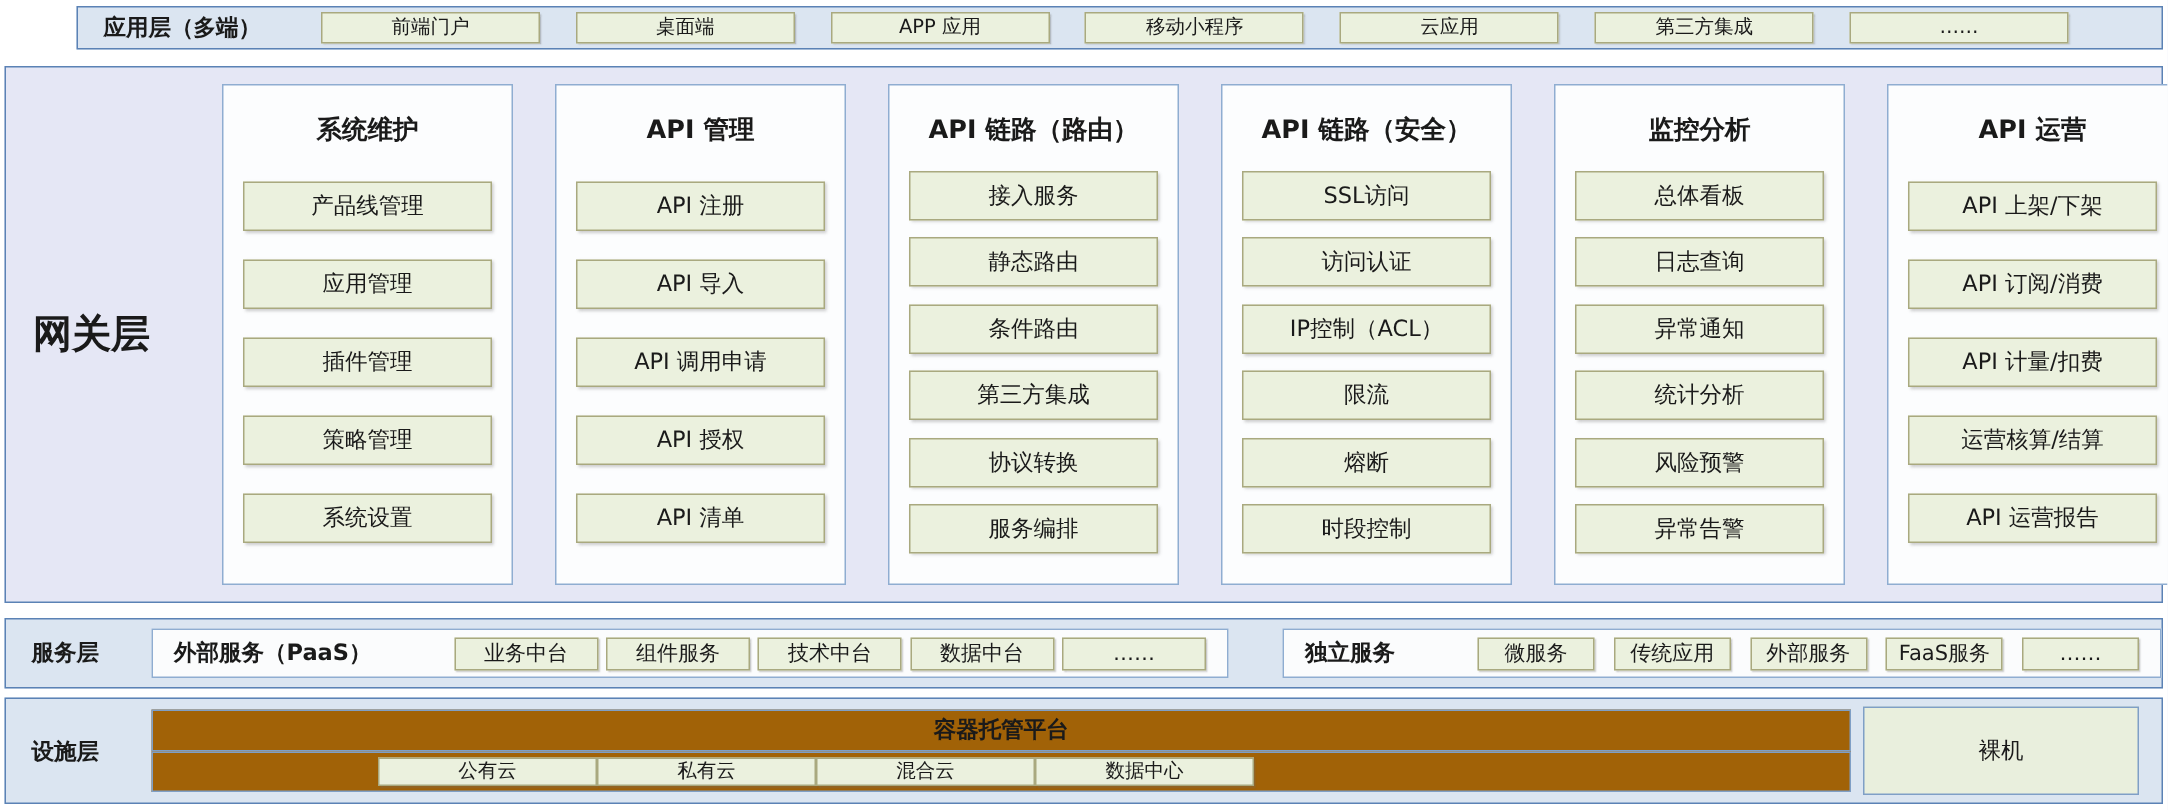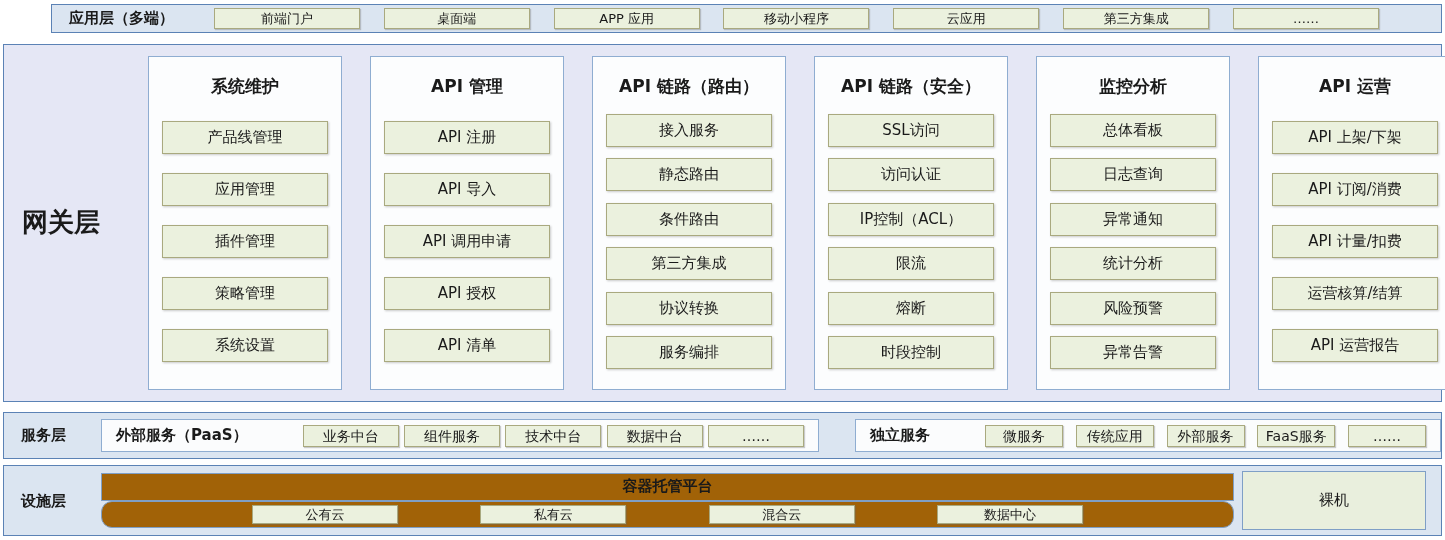--- a/index.html
+++ b/index.html
@@ -43,21 +43,21 @@
   .indep-chip{width:78px;}
 
   
   #band-infra{top:465px;height:71px;}
   #band-infra .band-label{position:absolute;left:17px;top:26px;}
   #infra-left{position:absolute;left:97px;top:7px;width:1133px;bottom:7px;
               display:flex;flex-direction:column;justify-content:space-between;}
   .infra-bar{background:#a16207;border:1px solid #7f9fc6;box-sizing:border-box;height:41px;
              display:flex;align-items:center;}
   #container-bar{justify-content:center;font-weight:bold;font-size:15px;}
-  #cloud-bar{justify-content:space-between;padding:0 150px;border-radius:11px;}
+  #cloud-bar{padding:0 150px;}
   .cloud-chip{width:146px;height:19px;line-height:17px;font-size:13px;}
   #bare-metal{position:absolute;right:15px;top:5px;bottom:5px;width:184px;background:#e9efdd;
               border:1px solid #7f9fc6;box-sizing:border-box;display:flex;align-items:center;
               justify-content:center;font-size:15px;}
 </style>
 </head>
 <body>
 
 <div class="canvas">
 

